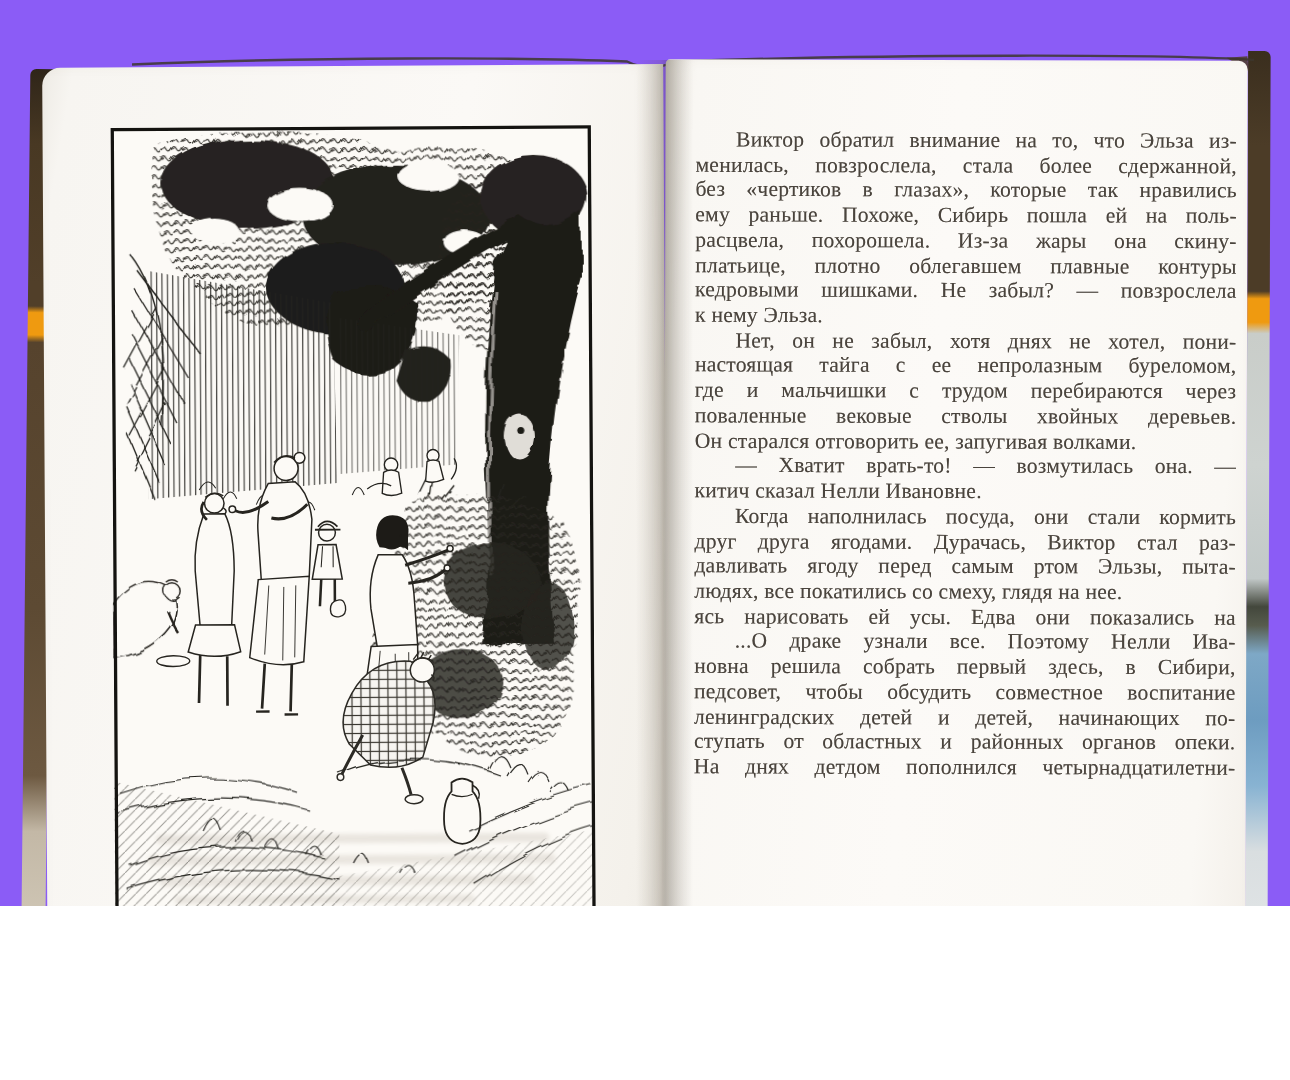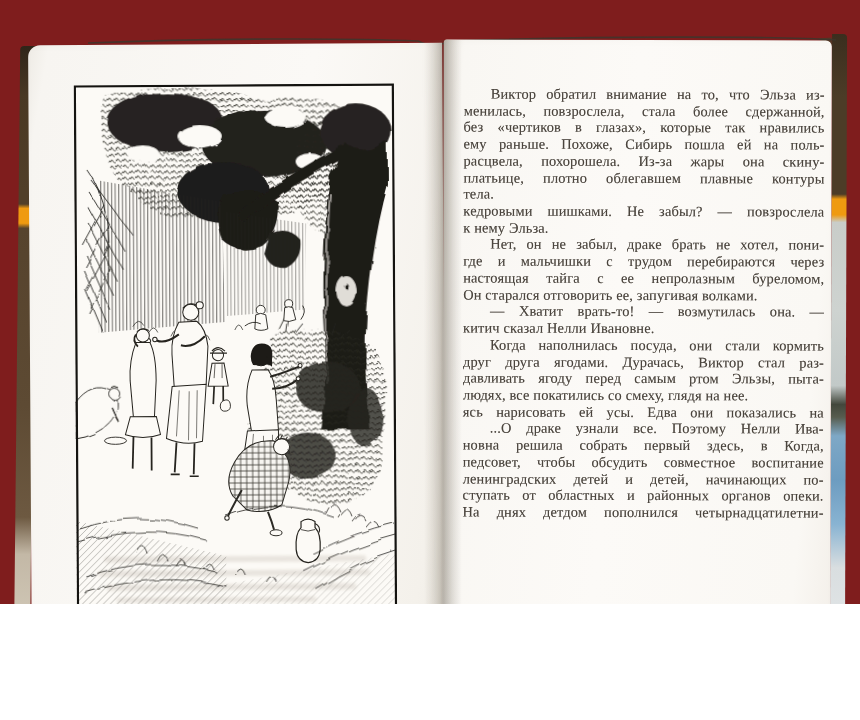--- a/index.html
+++ b/index.html
@@ -1,17 +1,17 @@
 <!DOCTYPE html>
 <html><head>
 <meta charset="utf-8">
 <style>
   html,body{margin:0;padding:0;background:#ffffff;}
   body{width:860px;height:720px;overflow:hidden;font-family:"Liberation Serif","DejaVu Serif",serif;}
-  .scene{position:relative;width:860px;height:604px;background:#7f1d1d;overflow:hidden;}
+  .scene{position:relative;width:860px;height:604px;background:#8b5cf6;overflow:hidden;}
 
   
   .cover-left{position:absolute;left:17px;top:46px;width:16px;height:620px;border-radius:4px 0 0 5px;
     transform:rotate(.6deg);
     background:linear-gradient(180deg,#2f2519 0%,#483823 8%,#513f29 23%,#513f29 25.5%,
       #ef9a10 26.2%,#ef9a10 28.6%,#56432d 29.4%,#5d4a33 58%,#6d5941 76%,
       #c3b8a6 82%,#cfc6b5 92%,#d8d0c1 100%);}
   .cover-right{position:absolute;left:831px;top:34px;width:15px;height:628px;border-radius:0 4px 5px 0;
     transform:rotate(.2deg);
     background:linear-gradient(180deg,#3a2e1e 0%,#4c3c27 10%,#4c3c27 25.5%,
@@ -251,36 +251,36 @@
   </div>
 
   <div class="page page-right">
     <div class="text-block" id="text-lines">
         <div class="tline ind">Виктор обратил внимание на то, что Эльза из-</div>
         <div class="tline">менилась, повзрослела, стала более сдержанной,</div>
         <div class="tline">без «чертиков в глазах», которые так нравились</div>
         <div class="tline">ему раньше. Похоже, Сибирь пошла ей на поль-</div>
         <div class="tline">расцвела, похорошела. Из-за жары она скину-</div>
         <div class="tline">платьице, плотно облегавшем плавные контуры</div>
-        <div class="tline end">тела.</div>
         <div class="tline">кедровыми шишками. Не забыл? — повзрослела</div>
         <div class="tline end">к нему Эльза.</div>
-        <div class="tline ind">Нет, он не забыл, драке брать не хотел, пони-</div>
+        <div class="tline ind">Нет, он не забыл, хотя днях не хотел, пони-</div>
+        <div class="tline">настоящая тайга с ее непролазным буреломом,</div>
         <div class="tline">где и мальчишки с трудом перебираются через</div>
-        <div class="tline">настоящая тайга с ее непролазным буреломом,</div>
+        <div class="tline">поваленные вековые стволы хвойных деревьев.</div>
         <div class="tline end">Он старался отговорить ее, запугивая волками.</div>
         <div class="tline ind">— Хватит врать-то! — возмутилась она. —</div>
         <div class="tline end">китич сказал Нелли Ивановне.</div>
         <div class="tline ind">Когда наполнилась посуда, они стали кормить</div>
         <div class="tline">друг друга ягодами. Дурачась, Виктор стал раз-</div>
         <div class="tline">давливать ягоду перед самым ртом Эльзы, пыта-</div>
         <div class="tline end">людях, все покатились со смеху, глядя на нее.</div>
         <div class="tline">ясь нарисовать ей усы. Едва они показались на</div>
         <div class="tline ind">...О драке узнали все. Поэтому Нелли Ива-</div>
-        <div class="tline">новна решила собрать первый здесь, в Когда,</div>
+        <div class="tline">новна решила собрать первый здесь, в Сибири,</div>
         <div class="tline">педсовет, чтобы обсудить совместное воспитание</div>
         <div class="tline">ленинградских детей и детей, начинающих по-</div>
         <div class="tline">ступать от областных и районных органов опеки.</div>
         <div class="tline">На днях детдом пополнился четырнадцатилетни-</div>
       </div>
     <div class="page-number">115</div>
   </div>
 
   <div class="gutter"></div>
   <div class="curl"></div>

